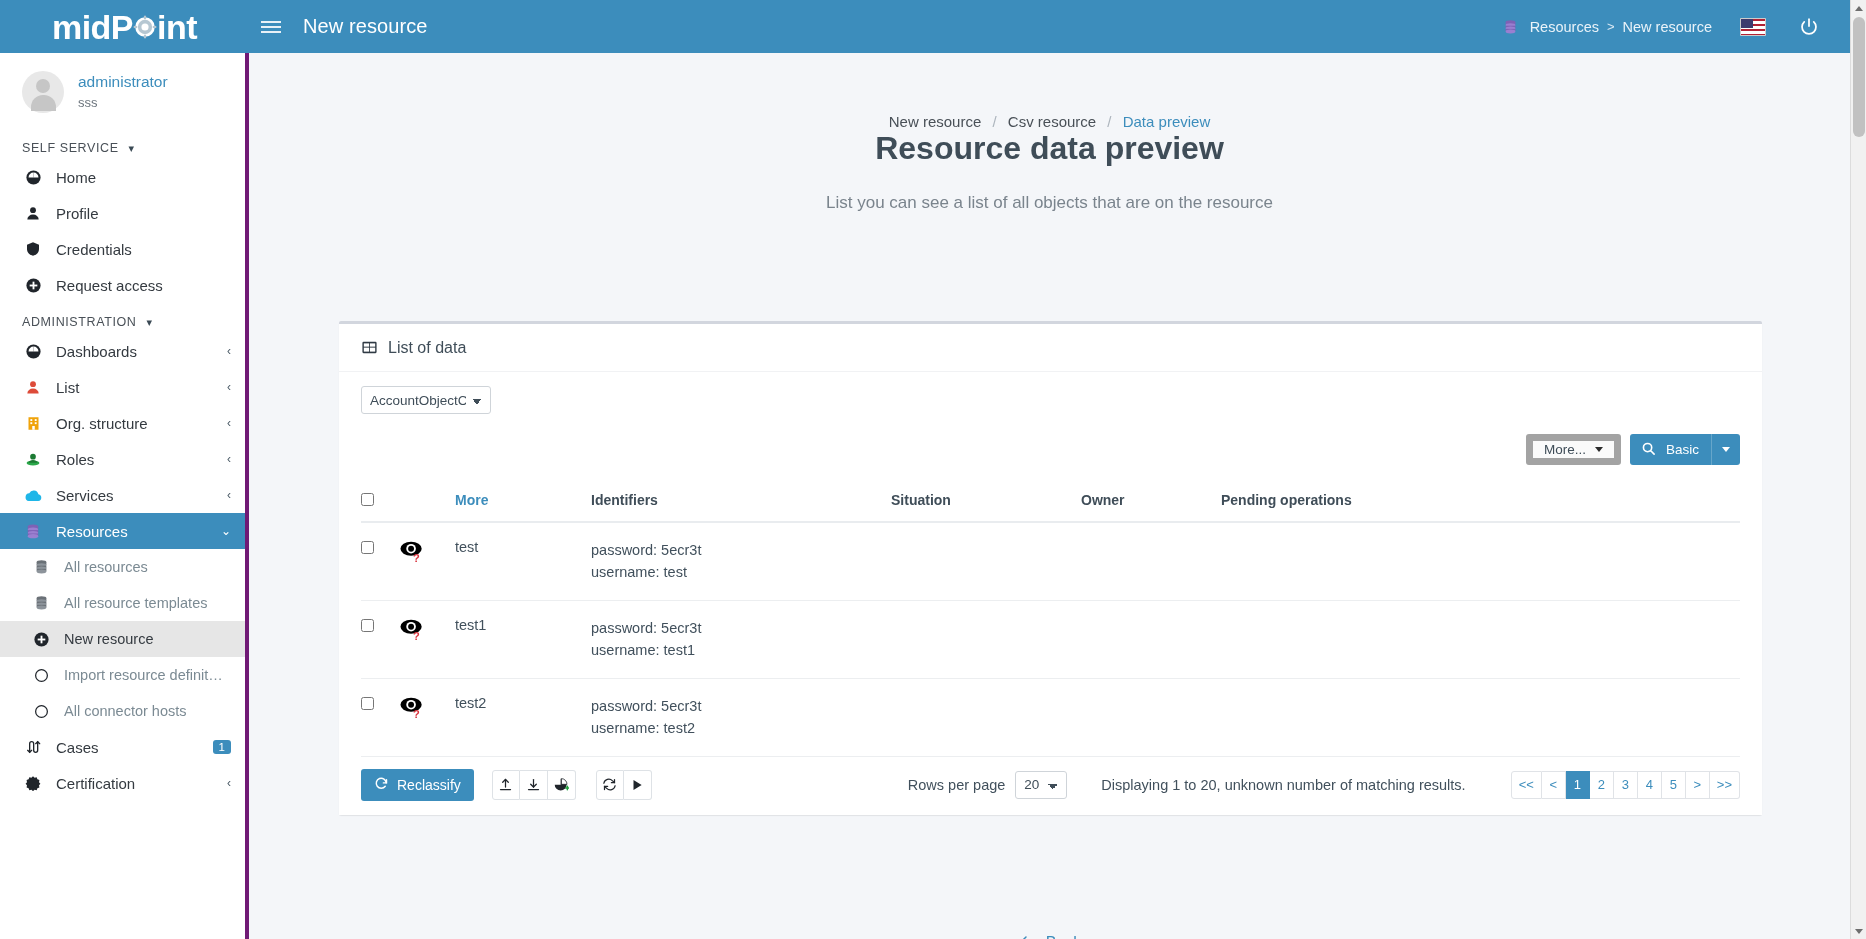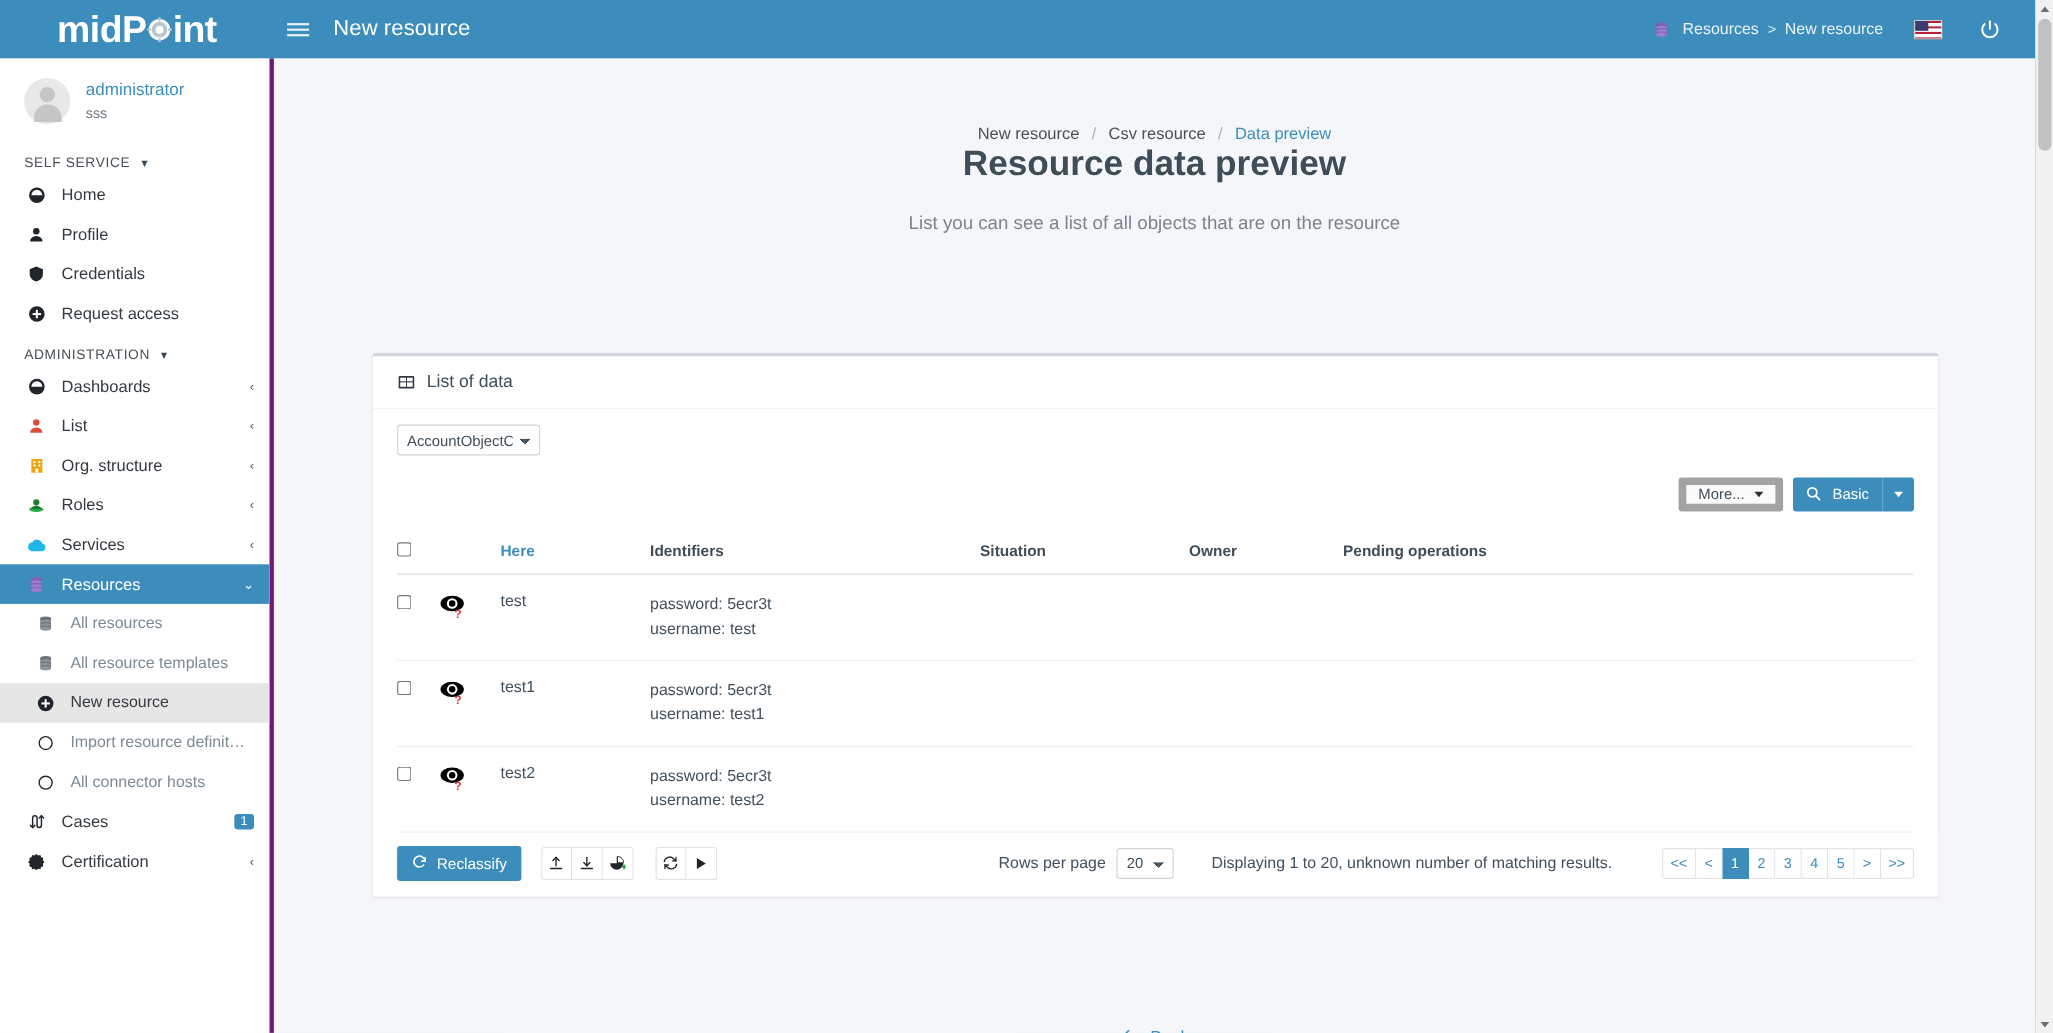--- a/index.html
+++ b/index.html
@@ -647,21 +647,21 @@
           </div>
         </div>
 
         <table class="data">
           <thead>
             <tr>
               <th class="col-check">
                 <input type="checkbox" style="">
               </th>
               <th class="col-icon"></th>
-              <th class="col-name link">Here</th>
+              <th class="col-name link">More</th>
               <th class="col-ident">Identifiers</th>
               <th class="col-situ">Situation</th>
               <th class="col-owner">Owner</th>
               <th>Pending operations</th>
             </tr>
           </thead>
           <tbody>
             <tr>
               <td><input type="checkbox" style=""></td>
               <td>

